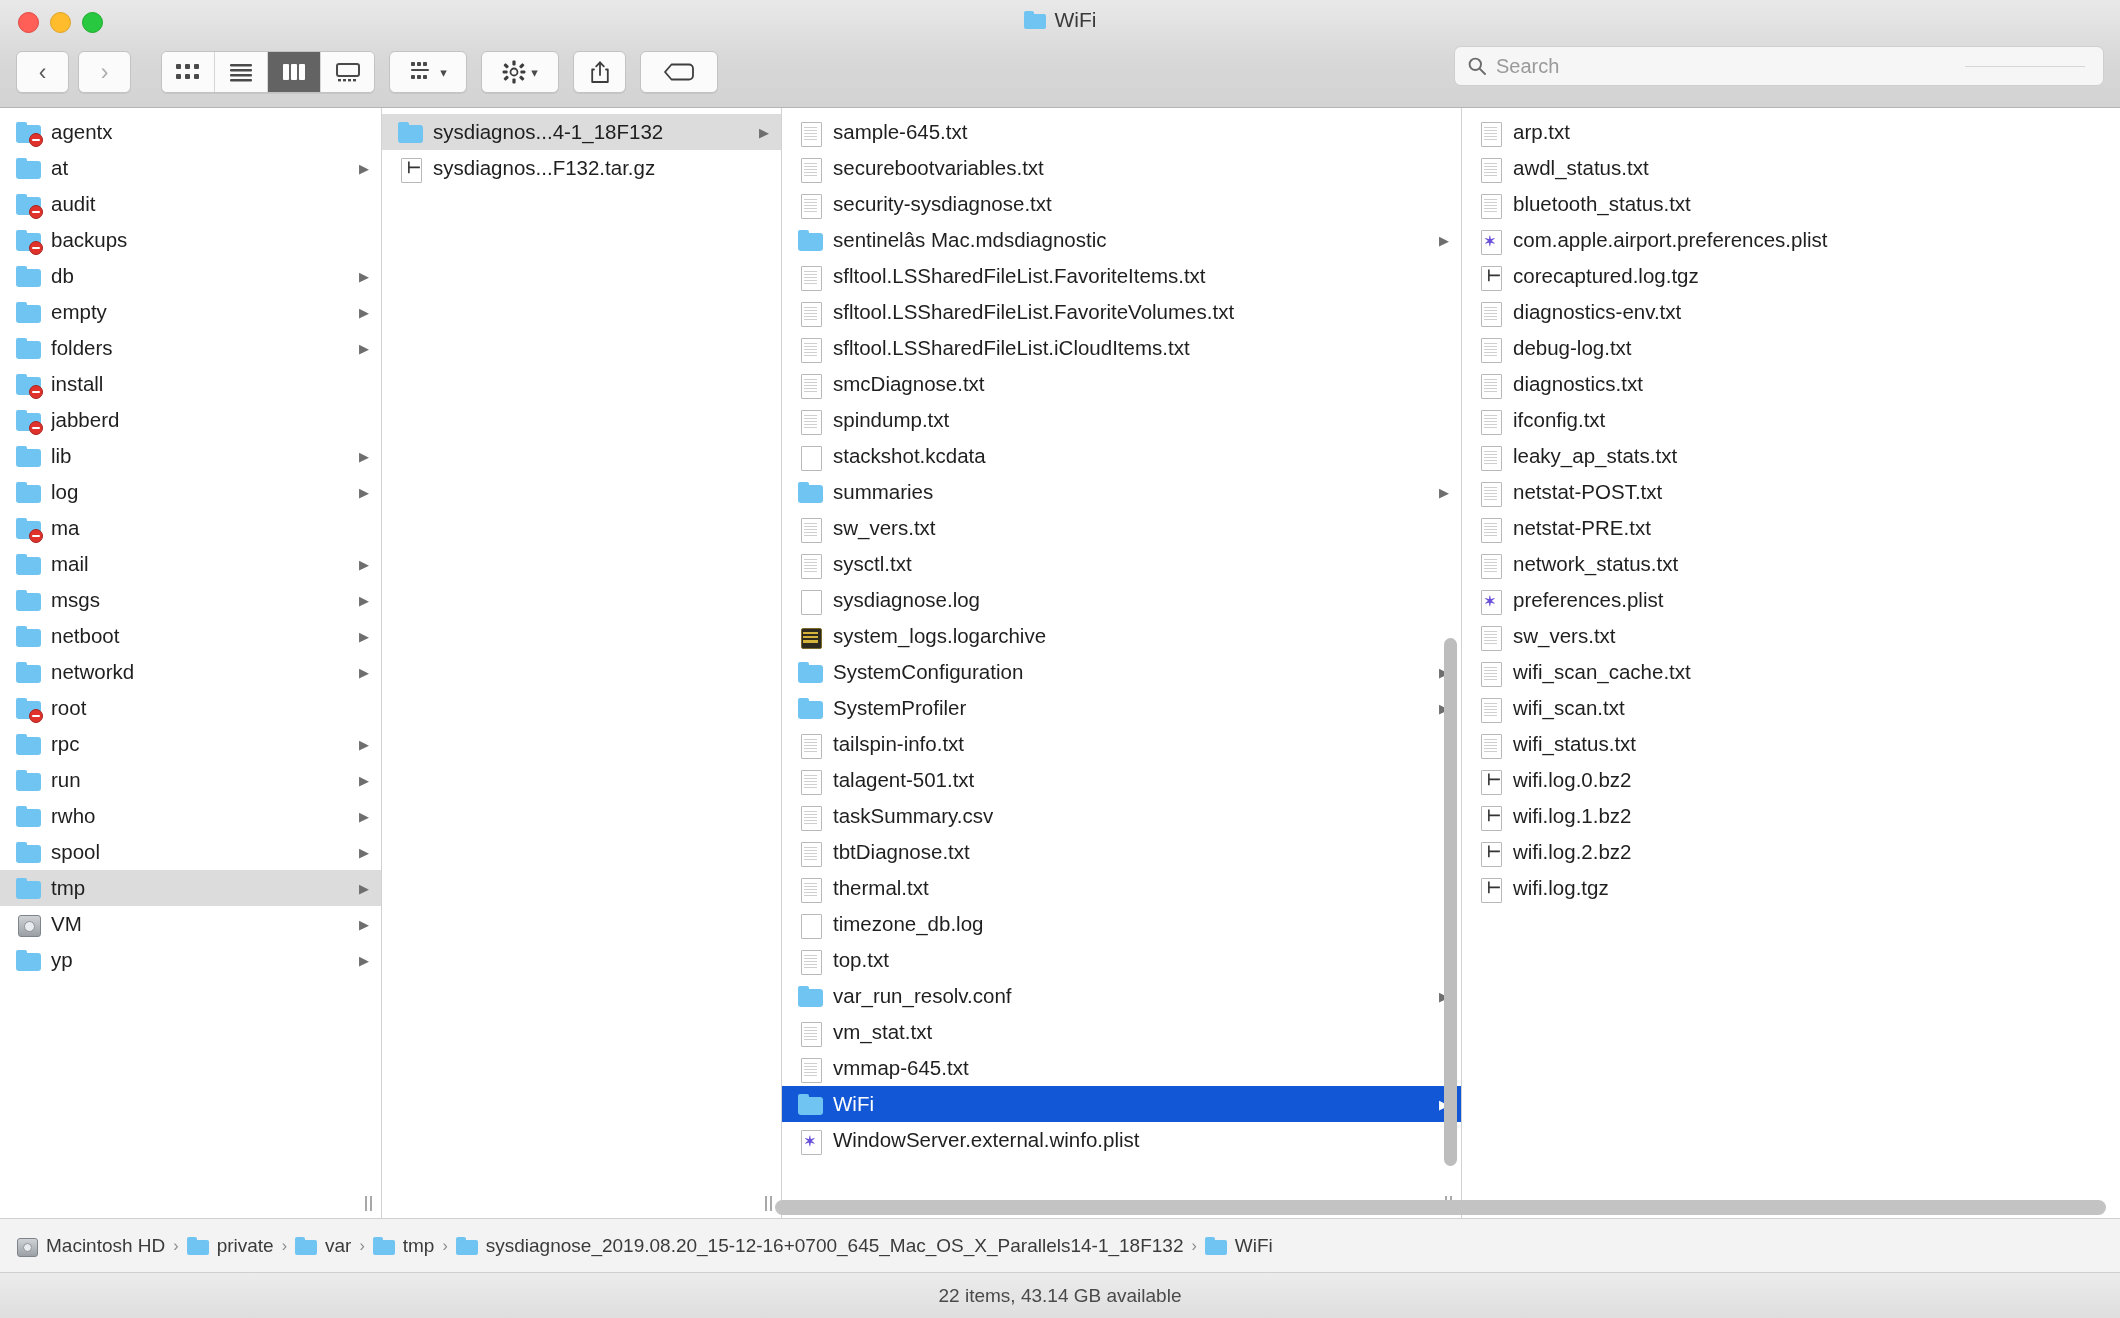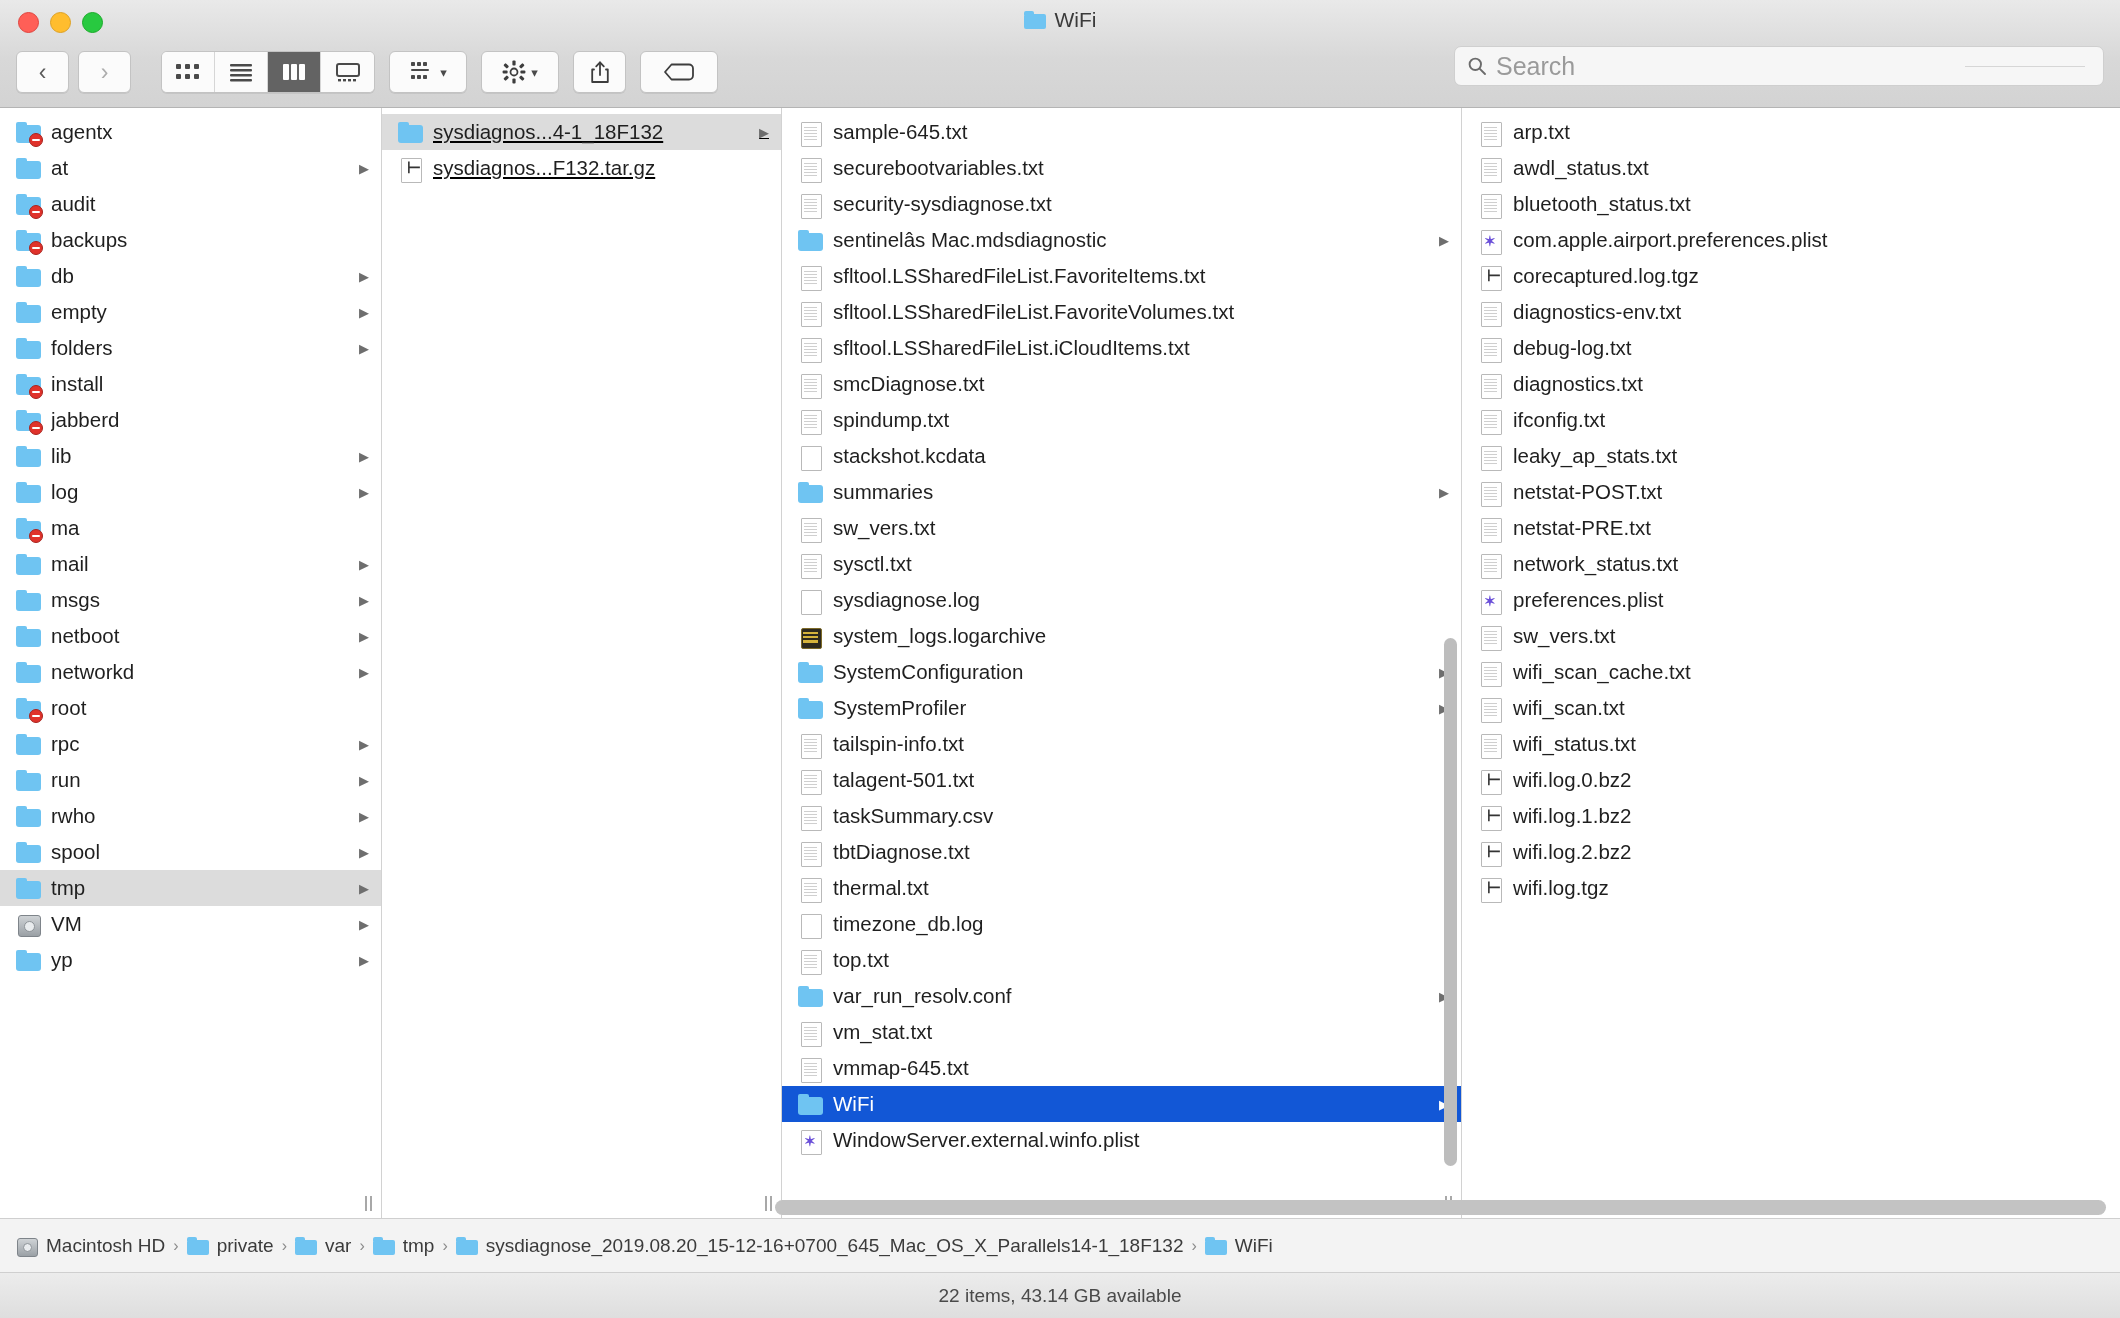--- a/index.html
+++ b/index.html
@@ -81,21 +81,21 @@
 
   .searchbox {
     position: absolute; right: 16px; top: 46px;
     width: 650px; height: 40px;
     background: #f6f6f6;
     border: 1px solid #cfcfcf;
     border-radius: 7px;
     display: flex; align-items: center;
     padding: 0 12px; gap: 9px;
   }
-  .searchbox .ph { color: #9a9a9a; font-size: 25px; }
+  .searchbox .ph { color: #9a9a9a; font-size: 20px; }
   .searchdiv {
     position:absolute; right: 18px; top: 50%;
     width: 120px; height: 1px; background: #d6d6d6;
   }
 
   
   .browser {
     position: relative;
     flex: 1 1 auto;
     display: flex;
@@ -106,21 +106,21 @@
   .col {
     position: relative;
     height: 100%;
     border-right: 1px solid #d2d2d2;
     background: #ffffff;
     overflow: hidden;
     flex: 0 0 auto;
   }
   .col .list { padding-top: 6px; }
   .col-1 { width: 382px; }
-  .col-2 { width: 400px; text-decoration: underline; }
+  .col-2 { width: 400px; }
   .col-3 { width: 680px; }
   .col-4 { width: 658px; border-right: none; }
 
   .row {
     display: flex; align-items: center;
     height: 36px;
     padding: 0 8px 0 16px;
     gap: 10px;
     font-size: 20.5px;
     color: #1f1f1f;

